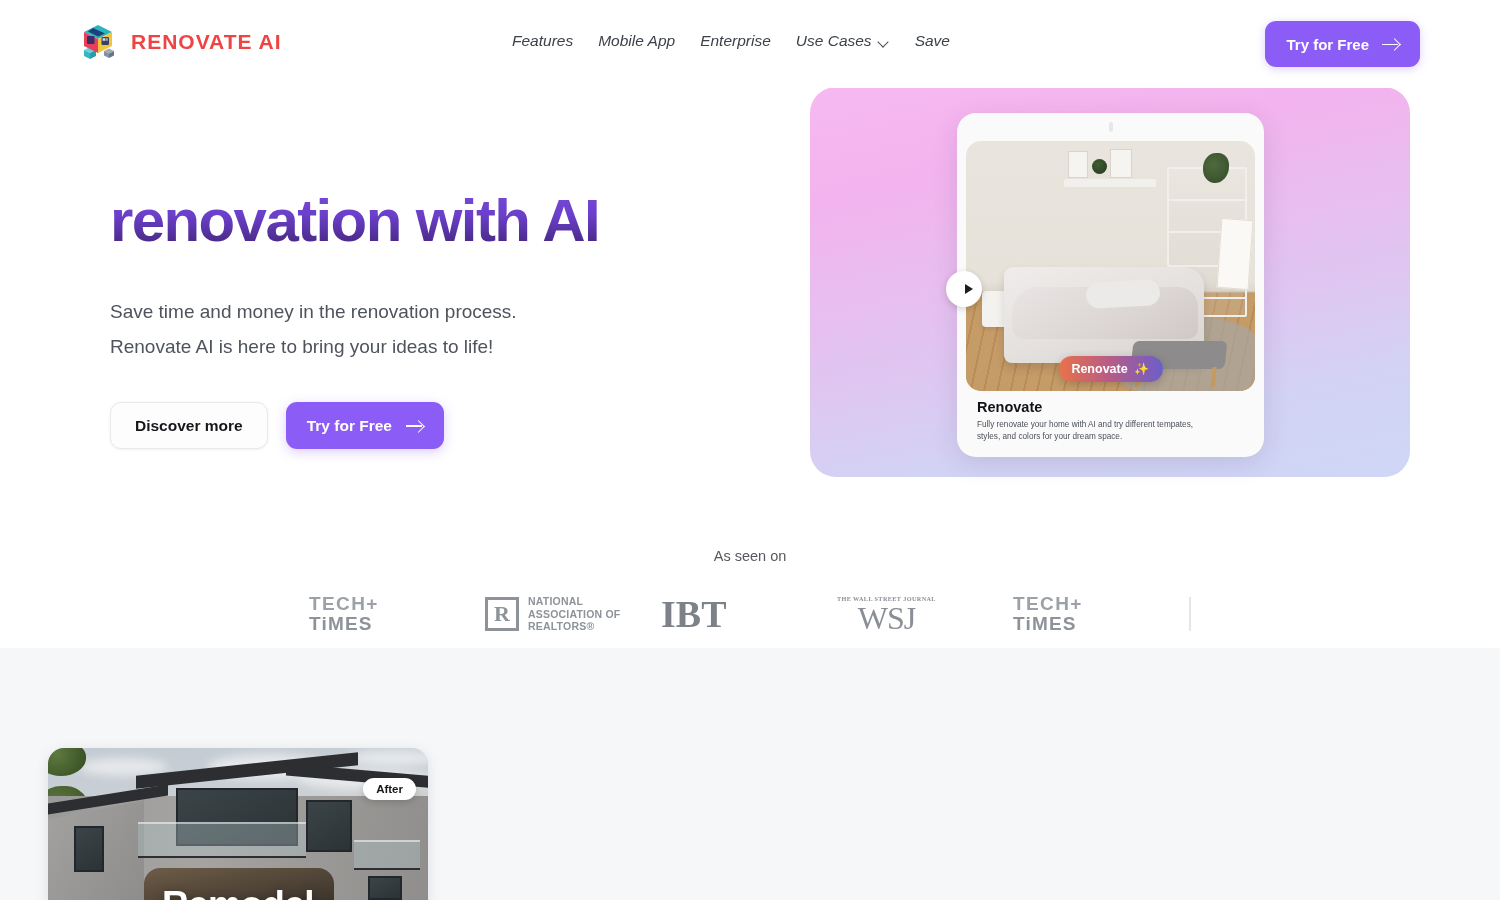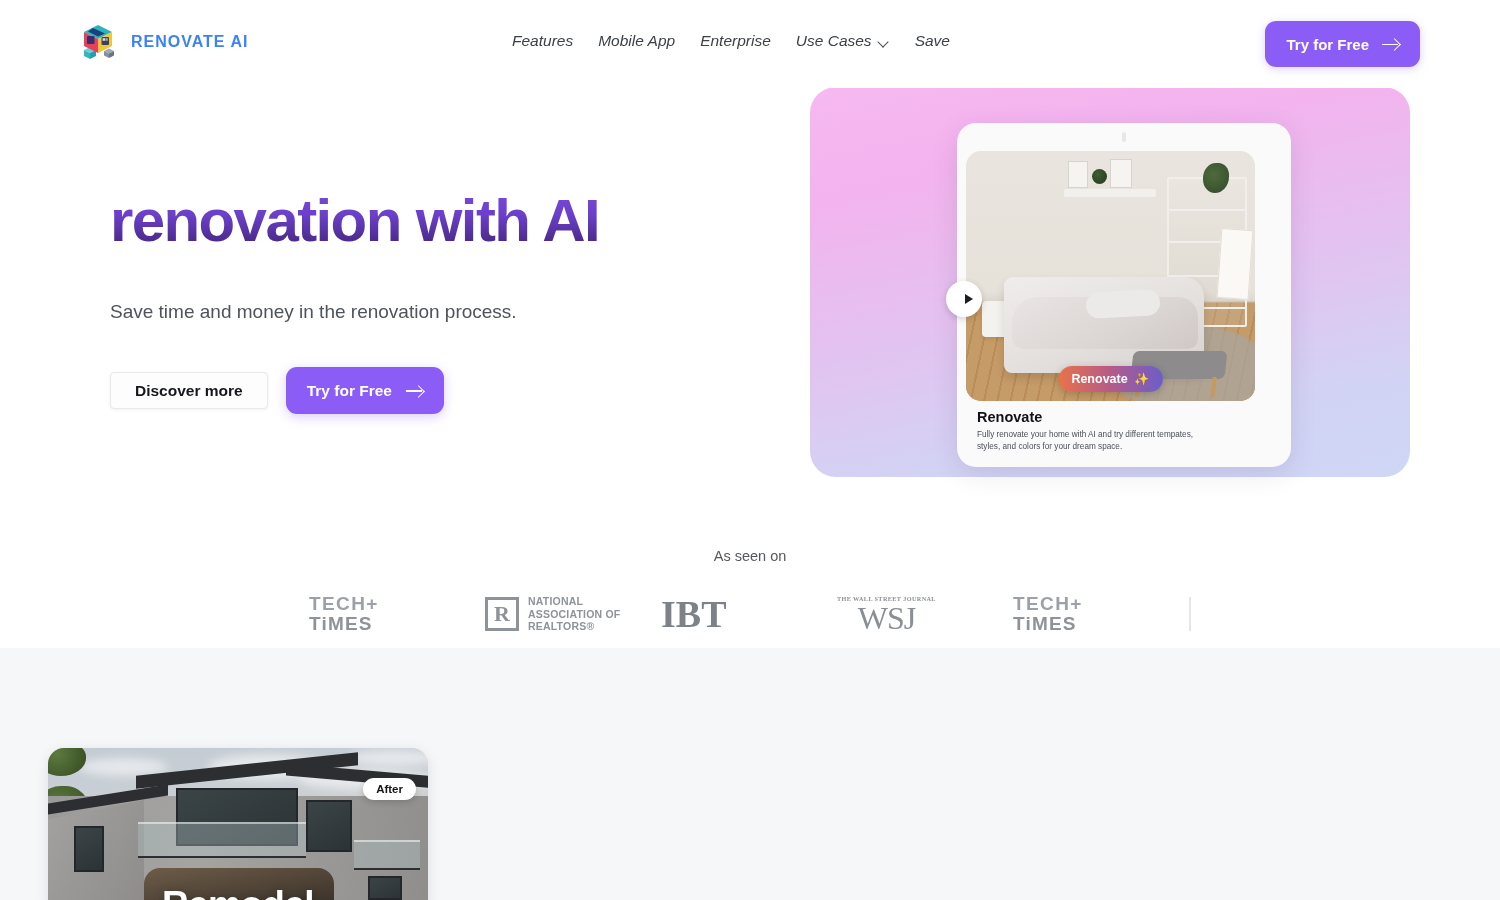--- a/index.html
+++ b/index.html
@@ -16,22 +16,22 @@
   .header {
     position: absolute; top: 0; left: 0; width: 1500px; height: 88px;
     display: flex; align-items: center; background: #fff; z-index: 40;
   }
   .brand {
     position: absolute; left: 80px; top: 22px;
     display: flex; align-items: center; gap: 11px; cursor: pointer;
   }
   .logo-cube { width: 40px; height: 40px; position: relative; }
   .brand-name {
-    font-size: 16px; font-weight: 700; letter-spacing: 1.0px;
-    color: #3b82f6;
+    font-size: 21px; font-weight: 700; letter-spacing: 1.0px;
+    color: #ef4444;
   }
   .nav {
     position: absolute; left: 512px; top: 32px;
     display: flex; align-items: center; gap: 0;
   }
   .nav-item {
     font-size: 15.5px; color: #3d424a; cursor: pointer;
     padding: 0 0; margin-right: 25px; white-space: nowrap;
     display: flex; align-items: center; gap: 7px; font-style: italic;
   }
@@ -73,21 +73,21 @@
     background: linear-gradient(180deg, #7c4ddc 0%, #6a3fc9 42%, #3c2069 100%);
     -webkit-background-clip: text; background-clip: text;
     -webkit-text-fill-color: transparent; color: #5b35ae;
   }
   .subtitle {
     margin-top: 38px; font-size: 19px; line-height: 35px; color: #4e535c;
     max-width: 540px;
   }
   .hero-buttons { margin-top: 38px; display: flex; align-items: center; gap: 18px; }
   .btn-outline {
-    height: 37px; padding: 0 24px; border-radius: 4px;
+    height: 47px; padding: 0 24px; border-radius: 11px;
     background: #fdfdfd; border: 1px solid #e8e9ec; color: #15171b;
     font-size: 15.5px; font-weight: 600; cursor: pointer;
     display: flex; align-items: center; font-family: "Liberation Sans", sans-serif;
     box-shadow: 0 1px 3px rgba(16,18,22,0.06);
   }
   .btn-primary {
     height: 47px; padding: 0 21px; border-radius: 11px;
     background: #8b5cf6; border: none; color: #fff;
     font-size: 15.5px; font-weight: 600; cursor: pointer;
     display: flex; align-items: center; gap: 14px;
@@ -96,21 +96,21 @@
   }
 
   
   .hero-panel {
     position: absolute; left: 810px; top: 87px; width: 600px; height: 390px;
     border-radius: 26px;
     background: linear-gradient(168deg, #f7b9f2 0%, #f3b3ee 22%, #e3c2f0 52%, #d2d3f4 80%, #cfd6f6 100%);
     overflow: visible;
   }
   .device {
-    position: absolute; left: 957px; top: 123px; width: 334px; height: 344px;
+    position: absolute; left: 957px; top: 113px; width: 307px; height: 344px;
     background: #fafafa; border-radius: 19px;
     box-shadow: 0 6px 26px rgba(60,40,90,0.13);
   }
   .device-notch {
     position: absolute; left: 50%; top: 9px; transform: translateX(-50%);
     width: 4px; height: 10px; border-radius: 3px; background: #e7e7e9;
   }
   .device-photo {
     position: absolute; left: 9px; top: 28px; width: 289px; height: 250px;
     border-radius: 15px; overflow: hidden;
@@ -357,20 +357,21 @@
       <span class="arrow-r"></span>
     </button>
   </div>
 
   <div class="hero-left">
     <h1 class="headline">
       <span class="line2">renovation with AI</span>
     </h1>
     <div class="subtitle">
       <div>Save time and money in the renovation process.</div>
+      <div>Renovate AI is here to bring your ideas to life!</div>
     </div>
     <div class="hero-buttons">
       <button class="btn-outline">
         <span>Discover more</span>
       </button>
       <button class="btn-primary">
         <span>Try for Free</span>
         <span class="arrow-r"></span>
       </button>
     </div>

